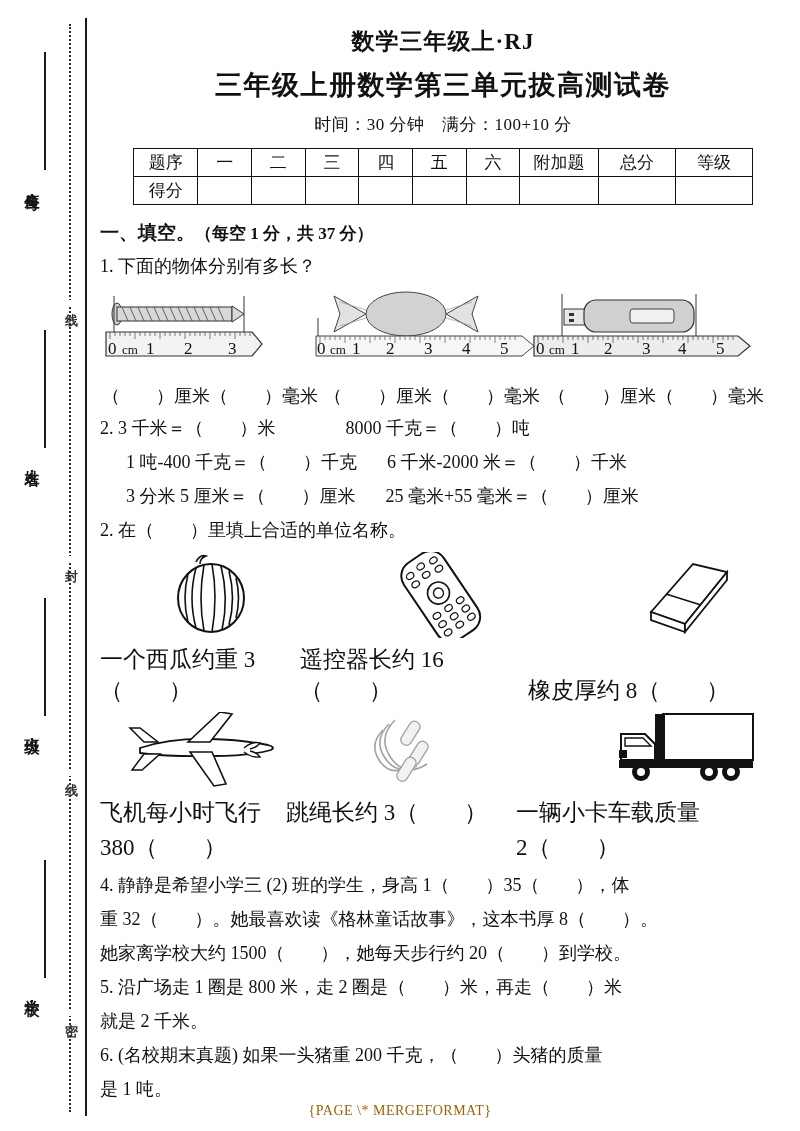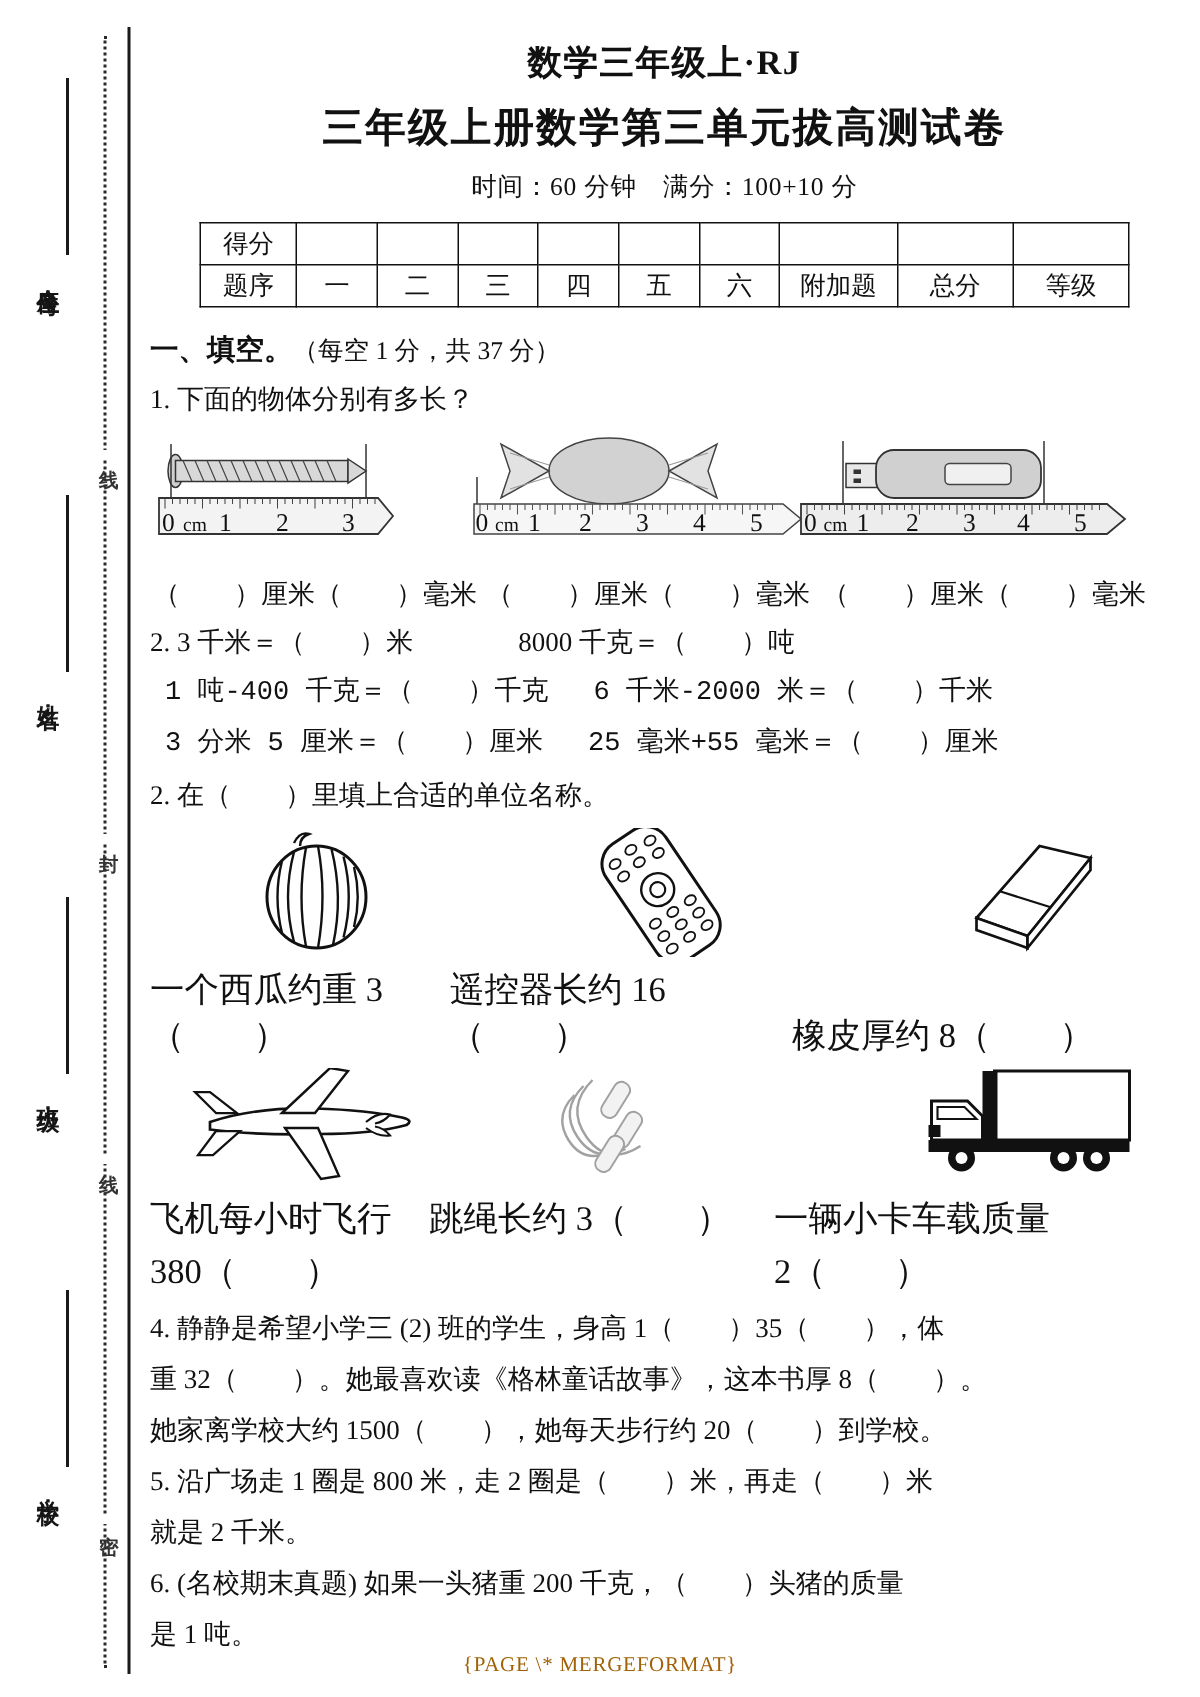--- a/index.html
+++ b/index.html
@@ -75,24 +75,24 @@
   td.wide { width:76px; }
 
   .sec-head {
     margin:15px 0 0 14px;
     font-size:19px;
   }
   .sec-head b {
     font-family:"DejaVu Sans","Liberation Sans",sans-serif;
     font-size:19px;
   }
-  .sec-head .sub { font-size:17px; }
+  .sec-head .sub { font-size:17px;font-weight:bold; }
 
   .qline { margin:7px 0 0 14px; font-size:18px; line-height:1.5; }
-  .qline.indent { margin-left:24px;font-family:Liberation Mono, monospace; }
+  .qline.indent { margin-left:40px; }
   .sp-s { display:inline-block; width:30px; }
   .gap-l { display:inline-block; width:70px; }
 
   
   .fig-rulers { position:relative; height:92px; margin-top:8px; }
   .ruler-wrap { position:absolute; }
   .answer-row { margin:4px 0 0 16px; font-size:18px; }
   .ans-a { display:inline-block; width:222px; }
   .ans-b { display:inline-block; width:224px; }
 
@@ -142,47 +142,47 @@
   </div>
 
   <div class="content">
 
     <div class="t1">
       <span>数学三年级上·</span><span class="rj">RJ</span>
     </div>
 
     <div class="t2">三年级上册数学第三单元拔高测试卷</div>
 
-    <div class="t3">时间：60 分钟　满分：100+10 分</div>
+    <div class="t3">时间：30 分钟　满分：100+10 分</div>
 
     <table class="scoretable">
       <tbody>
           <tr>
-        <td class="lbl">得分</td>
-        <td></td>
-        <td></td>
-        <td></td>
-        <td></td>
-        <td></td>
-        <td></td>
-        <td></td>
-        <td></td>
-        <td></td>
-      </tr>
-      <tr>
         <td class="lbl">题序</td>
         <td class="num">一</td>
         <td class="num">二</td>
         <td class="num">三</td>
         <td class="num">四</td>
         <td class="num">五</td>
         <td class="num">六</td>
         <td class="wide">附加题</td>
         <td class="wide">总分</td>
         <td class="wide">等级</td>
+      </tr>
+      <tr>
+        <td class="lbl">得分</td>
+        <td></td>
+        <td></td>
+        <td></td>
+        <td></td>
+        <td></td>
+        <td></td>
+        <td></td>
+        <td></td>
+        <td></td>
       </tr>
     </tbody>
       </table>
 
     <div class="sec-head">
       <b>一、</b><b>填空。</b><span class="sub">（每空 1 分，共 37 分）</span>
     </div>
 
     <div class="qline">1. 下面的物体分别有多长？</div>
 

